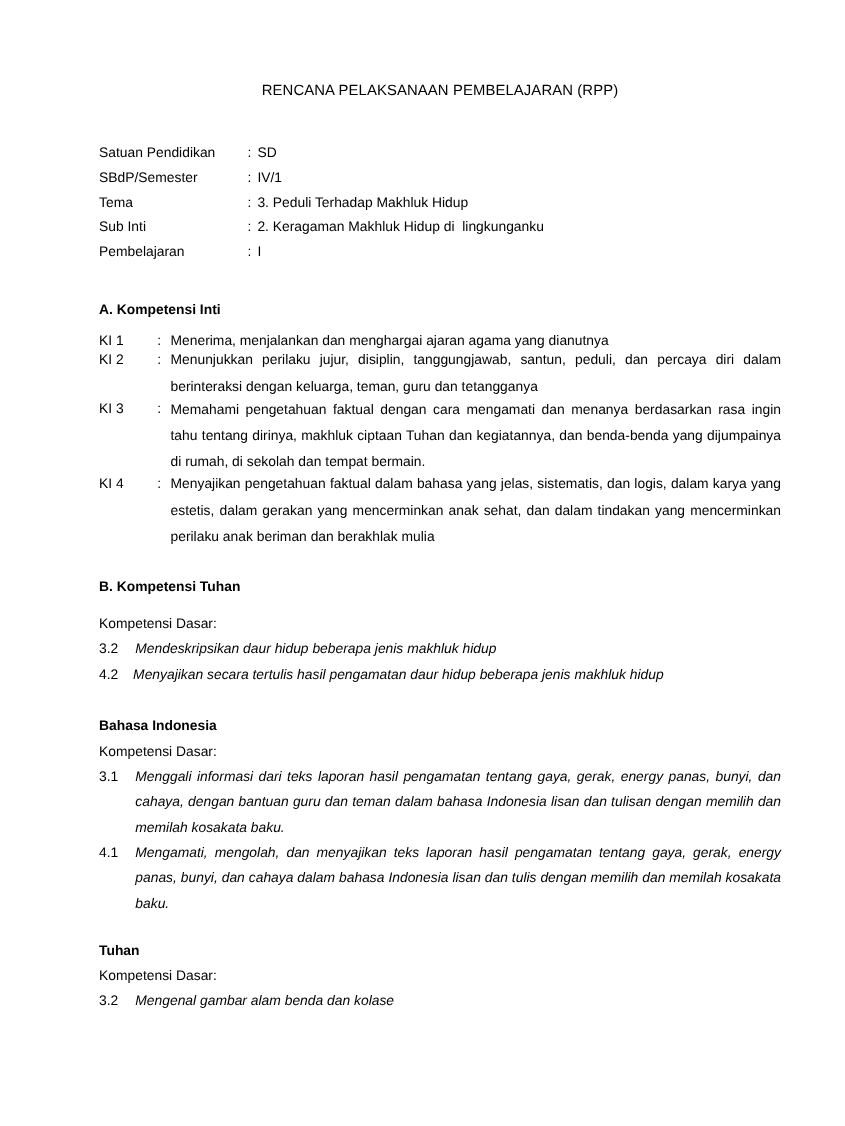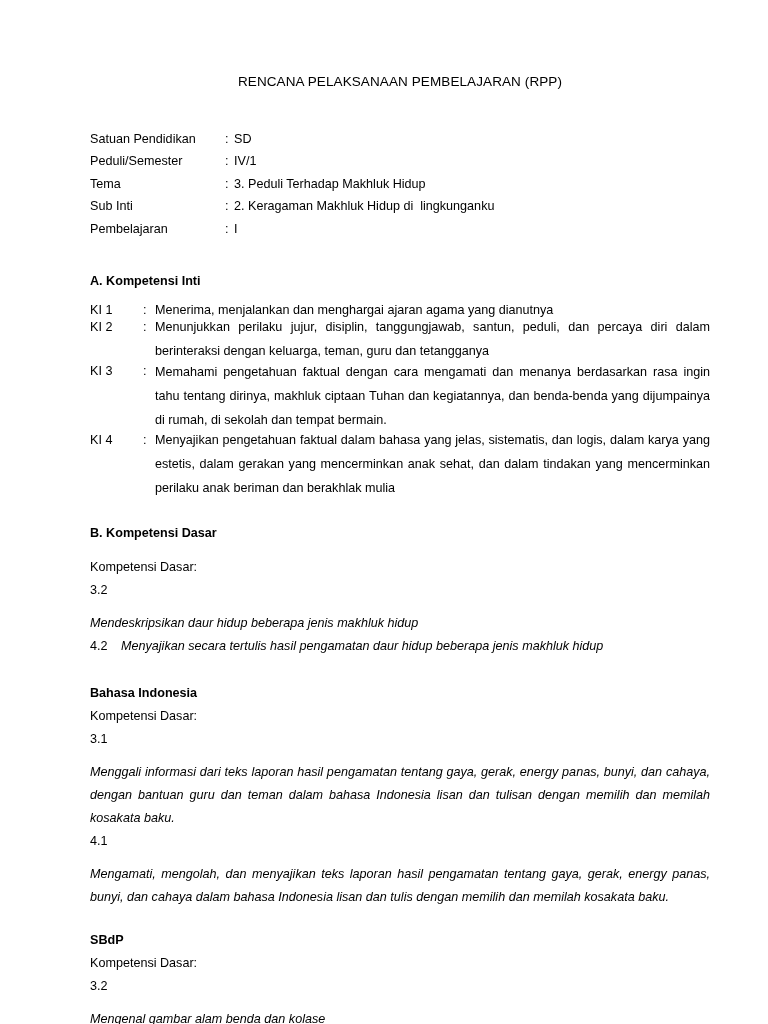--- a/index.html
+++ b/index.html
@@ -133,21 +133,20 @@
   .kd-label {
     font-size: 12.6px;
     line-height: 23px;
     margin-top: 2px;
   }
 
   .kd-item {
     display: flex;
     align-items: flex-start;
     font-size: 12.6px;
-    flex-direction: column;
   }
   .kd-code {
     width: 33px;
     flex: 0 0 33px;
     line-height: 23px;
   }
   .kd-text {
     flex: 1 1 auto;
     line-height: 23px;
     text-align: justify;
@@ -183,21 +182,21 @@
 
   <div class="doc-title">RENCANA PELAKSANAAN PEMBELAJARAN (RPP)</div>
 
   <div class="meta">
     <div class="meta-row">
       <span class="meta-label">Satuan Pendidikan</span>
       <span class="meta-colon">:</span>
       <span class="meta-value">SD</span>
     </div>
     <div class="meta-row">
-      <span class="meta-label">Peduli/Semester</span>
+      <span class="meta-label">SBdP/Semester</span>
       <span class="meta-colon">:</span>
       <span class="meta-value">IV/1</span>
     </div>
     <div class="meta-row">
       <span class="meta-label">Tema</span>
       <span class="meta-colon">:</span>
       <span class="meta-value">3. Peduli Terhadap Makhluk Hidup</span>
     </div>
     <div class="meta-row">
       <span class="meta-label">Sub Inti</span>
@@ -233,21 +232,21 @@
     </div>
 
     <div class="ki-row">
       <span class="ki-label">KI 4</span>
       <span class="ki-colon">:</span>
       <span class="ki-text">Menyajikan pengetahuan faktual dalam bahasa yang jelas, sistematis, dan logis, dalam karya yang estetis, dalam gerakan yang mencerminkan anak sehat, dan dalam tindakan yang mencerminkan perilaku anak beriman dan berakhlak mulia</span>
     </div>
   </div>
 
   <div class="kd-block">
-    <div class="sec-head kd-title">B. Kompetensi Dasar</div>
+    <div class="sec-head kd-title">B. Kompetensi Tuhan</div>
 
     <div class="subject">
       <div class="kd-label">Kompetensi Dasar:</div>
       <div class="kd-item">
         <span class="kd-code">3.2</span>
         <span class="kd-text plain">Mendeskripsikan daur hidup beberapa jenis makhluk hidup</span>
       </div>
       <div class="kd-item nohang">
         <span class="kd-code">4.2</span>
         <span class="kd-text">Menyajikan secara tertulis hasil pengamatan daur hidup beberapa jenis makhluk hidup</span>
@@ -265,21 +264,21 @@
       </div>
       <div class="kd-item">
         <span class="kd-code">4.1</span>
         <span class="kd-text">Mengamati, mengolah, dan menyajikan teks laporan hasil pengamatan tentang gaya, gerak, energy panas, bunyi, dan cahaya dalam bahasa Indonesia lisan dan tulis dengan memilih dan memilah kosakata baku.</span>
       </div>
     </div>
 
     <div class="spacer-md"></div>
 
     <div class="subject">
-      <div class="subject-name">SBdP</div>
+      <div class="subject-name">Tuhan</div>
       <div class="kd-label">Kompetensi Dasar:</div>
       <div class="kd-item">
         <span class="kd-code">3.2</span>
         <span class="kd-text plain">Mengenal gambar alam benda dan kolase</span>
       </div>
     </div>
 
   </div>
 </div>
 

